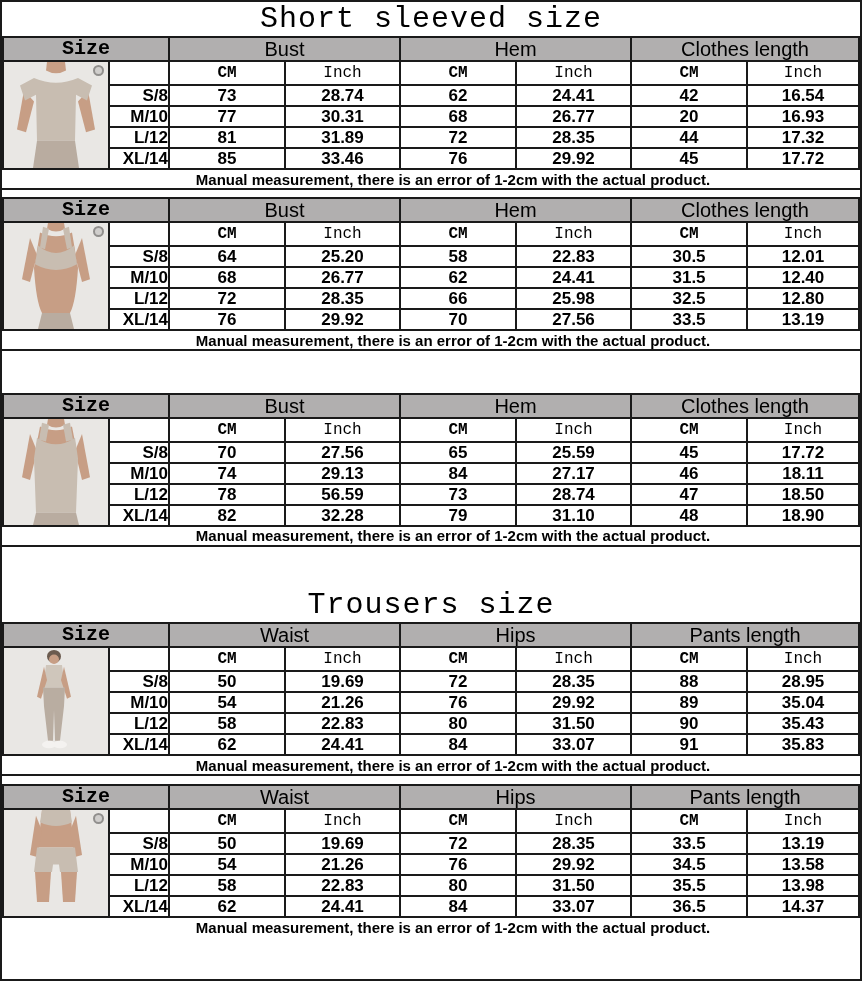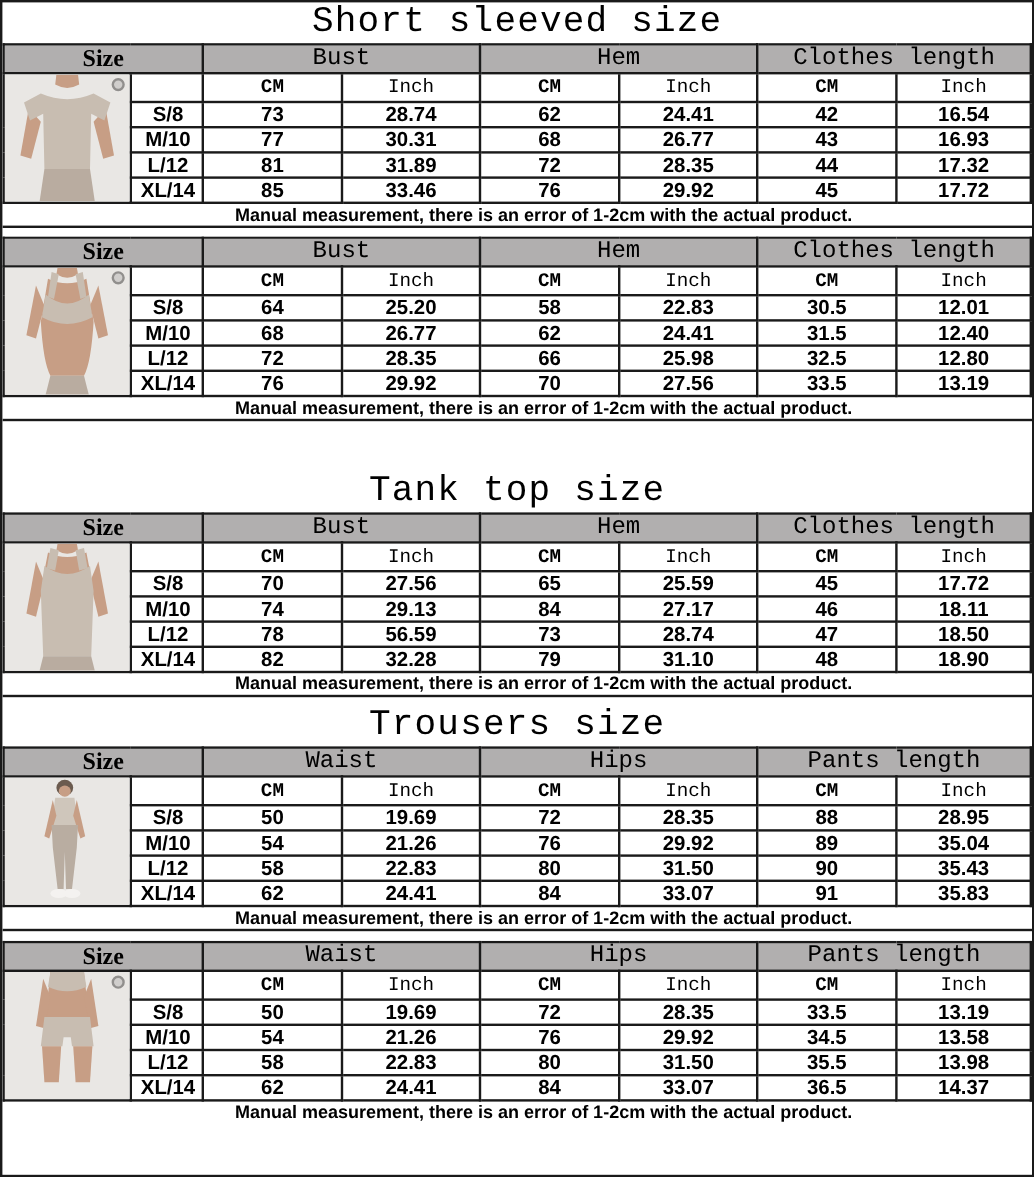--- a/index.html
+++ b/index.html
@@ -14,27 +14,27 @@
   .sec { flex:1 1 0; display:flex; flex-direction:column; overflow:hidden; }
   .title {
     flex:0 0 34px; display:flex; align-items:center; justify-content:center;
     font-family:"Liberation Mono", monospace;
     font-size:30px; letter-spacing:1px; white-space:nowrap; font-weight:500;
   }
   table { border-collapse:collapse; table-layout:fixed; width:100%; flex:0 0 auto; }
   td { border:2px solid #1a1a1a; padding:0; text-align:center; overflow:hidden; vertical-align:middle; }
   tr.head td {
     height:24px; background:#b1afaf;
-    font-family:Liberation Mono, monospace; font-size:20px; line-height:22px;
+    font-family:Liberation Sans, sans-serif; font-size:20px; line-height:22px;
   }
-  tr.head td.sizehead { font-family:Liberation Serif, serif; font-weight:bold; font-size:20px; }
+  tr.head td.sizehead { font-family:Liberation Mono, monospace; font-weight:bold; font-size:20px; }
   tr.sub td { height:24px; font-family:"Liberation Mono", monospace; font-size:16px; line-height:22px;margin-left:44px; }
   tr.sub td.unit-cm { font-weight:800; }
   tr.data td { height:20px; font-weight:bold; font-size:17px; line-height:19px; }
-  td.lbl { text-align:center; padding-left:2px; font-weight:bold; font-size:17px; }
+  td.lbl { text-align:right; padding-left:2px; font-weight:bold; font-size:17px; }
   td.imgcell { padding:0; }
   .photo { position:relative; width:100%; height:100%; background:#e9e7e4; }
   .photo svg { position:absolute; left:0; top:0; width:100%; height:100%; }
   .badge {
     position:absolute; top:3px; right:4px; width:11px; height:11px;
     border-radius:50%; background:#cfcdcb; border:2px solid #8d8b89; opacity:.95;
   }
   .note {
     flex:0 0 20px; border-bottom:2px solid #1a1a1a;
     display:flex; align-items:center; justify-content:center;
@@ -97,21 +97,21 @@
             <td>24.41</td>
             <td>42</td>
             <td>16.54</td>
       </tr>
       <tr class="data">
         <td class="lbl">M/10</td>
         <td>77</td>
             <td>30.31</td>
             <td>68</td>
             <td>26.77</td>
-            <td>43</td>
+            <td>20</td>
             <td>16.93</td>
       </tr>
       <tr class="data">
         <td class="lbl">L/12</td>
         <td>81</td>
             <td>31.89</td>
             <td>72</td>
             <td>28.35</td>
             <td>44</td>
             <td>17.32</td>
@@ -209,21 +209,20 @@
             <td>27.56</td>
             <td>33.5</td>
             <td>13.19</td>
       </tr>
     </tbody>
       </table>
     <div class="note">Manual measurement, there is an error of 1-2cm with the actual product.</div>
   </div>
 
   <div class="sec">
-    <div class="title">Tank top size</div>
     <table>
       <colgroup>
           <col style="width:106px">
           <col style="width:60px">
           <col style="width:116px">
           <col style="width:115px">
           <col style="width:116px">
           <col style="width:115px">
           <col style="width:116px">
           <col>

